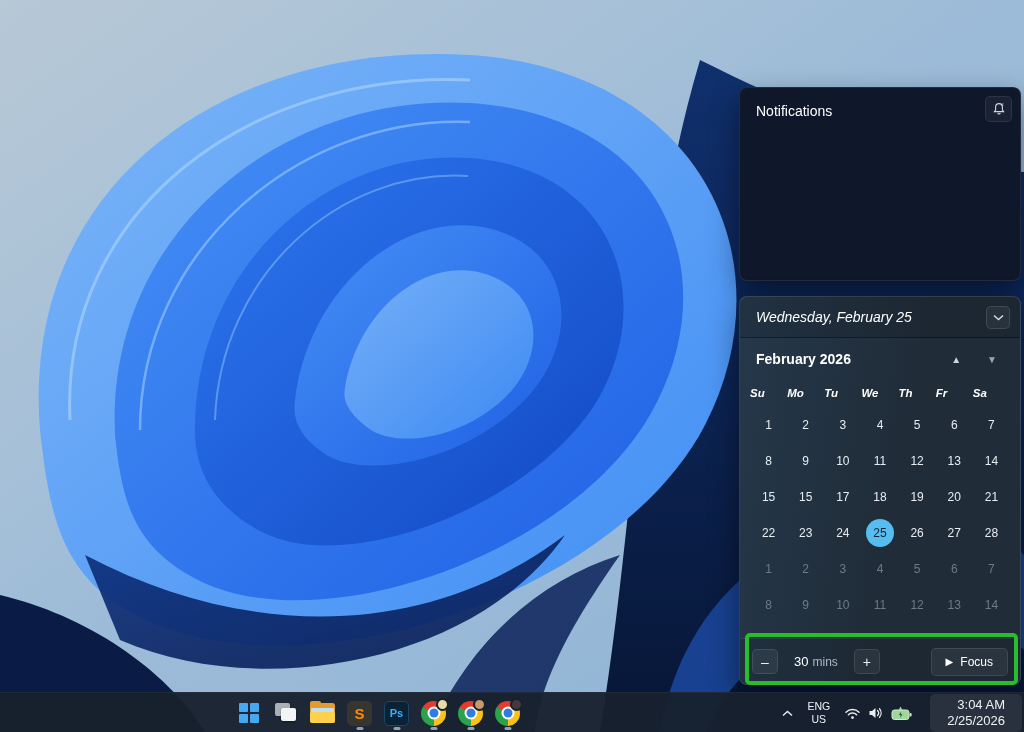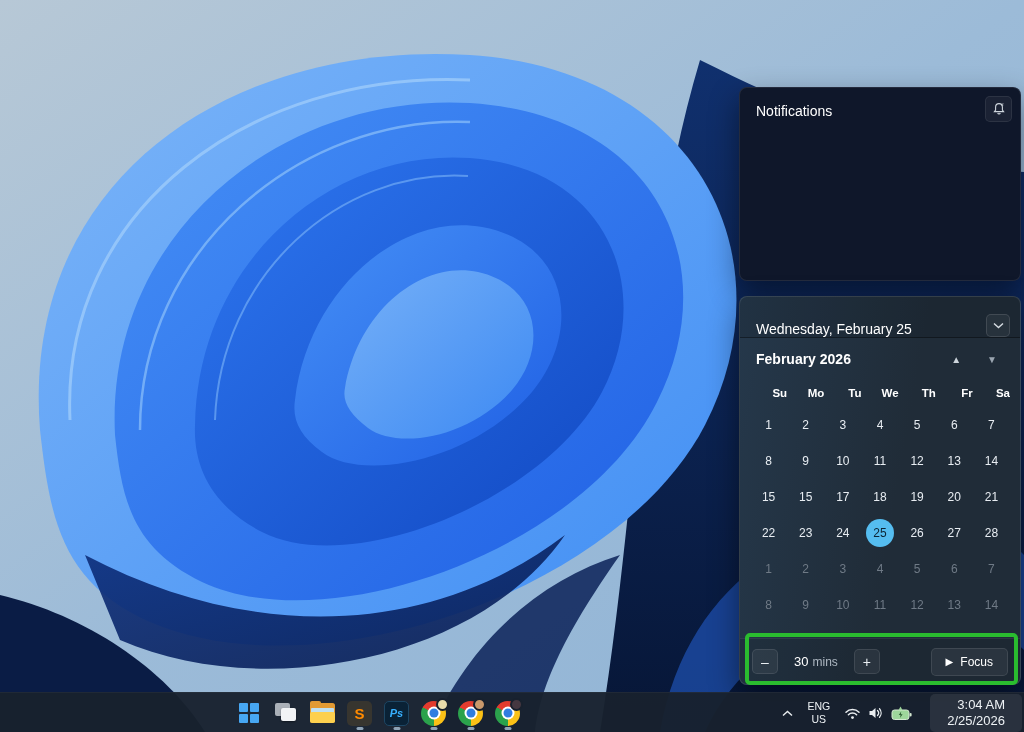--- a/index.html
+++ b/index.html
@@ -31,39 +31,40 @@
     position:absolute; left:0; right:0; top:113px; text-align:center;
     font-size:12.5px; color:#e9eef2;
   }
 
   .cal-panel {
     left:739px; top:296px; width:282px; height:389px;
     background:linear-gradient(100deg,#25384b 0%, #202c38 55%);
     display:flex; flex-direction:column;
   }
   .cal-header {
-    height:41px; flex:0 0 41px; display:flex; align-items:flex-end;
+    height:41px; flex:0 0 41px; display:flex; align-items:center;
     padding:0 10px 0 16px;
     background:rgba(0,0,0,0.10);
     border-bottom:1px solid rgba(0,0,0,0.38);
     border-radius:8px 8px 0 0;
+    font-style:italic;
   }
   .cal-header-label { font-size:14px; color:#fff; flex:1; }
   .sq-btn {
     width:24px; height:23px; border-radius:5px;
     background:rgba(255,255,255,0.05); border:1px solid rgba(255,255,255,0.12);
     display:flex; align-items:center; justify-content:center;
   }
   .month-row { display:flex; align-items:center; padding:13px 18px 4px 16px; }
   .month-label { font-size:14px; font-weight:700; color:#fff; flex:1; }
   .month-arrow { font-size:10px; color:#cdd5dc; padding:2px 5px; }
   .month-arrow.down { color:#9aa5b0; margin-left:16px; }
   .weekday-row, .cal-grid { margin:0 10px; display:grid; grid-template-columns:repeat(7,1fr); }
   .weekday-row { margin-top:10px; }
-  .weekday { text-align:right; font-size:11.5px; font-weight:700; color:#fff; height:24px; line-height:24px; }
+  .weekday { text-align:left; font-size:11.5px; font-weight:700; color:#fff; height:24px; line-height:24px;font-style:italic; }
   .cal-grid { margin-top:2px; }
   .day-cell {
     height:36px; display:flex; align-items:center; justify-content:center;
     font-size:12px; color:#e8edf2;
   }
   .day-cell.dim { color:#6f7a86; }
   .day-cell .day-inner {
     width:28px; height:28px; border-radius:50%;
     display:flex; align-items:center; justify-content:center;
   }
@@ -113,21 +114,21 @@
   .win-logo span { background:#47a7f3; border-radius:1px; }
   .tv-icon { position:relative; width:22px; height:20px; }
   .tv-icon .back { position:absolute; left:0; top:0; width:15px; height:13px; background:#aab0b8; border-radius:2px; }
   .tv-icon .front { position:absolute; left:6px; top:5px; width:15px; height:13px; background:#f2f4f6; border-radius:2px; box-shadow:0 1px 2px rgba(0,0,0,.4); }
   .folder-icon { position:relative; width:25px; height:20px; }
   .folder-icon .back { position:absolute; inset:0; background:#e29a33; border-radius:2.5px; }
   .folder-icon .tab { position:absolute; left:0; top:-2px; width:11px; height:5px; background:#e29a33; border-radius:2px 2px 0 0; }
   .folder-icon .paper { position:absolute; left:1px; top:5px; width:23px; height:6px; background:#bfe0f2; border-radius:1px; }
   .folder-icon .front { position:absolute; left:0; bottom:0; width:25px; height:11px; background:#fdd04e; border-radius:2px 2px 2.5px 2.5px; }
   .sublime-icon { width:25px; height:25px; border-radius:5px; background:#37352f; color:#ff8a00; font-weight:700; font-size:15px; display:flex; align-items:center; justify-content:center; }
-  .ps-icon { width:25px; height:25px; border-radius:5px; background:#0a2236; border:1px solid #1d4663; color:#37b0ff; font-weight:700; font-size:11px; display:flex; align-items:center; justify-content:center;font-style:italic; }
+  .ps-icon { width:25px; height:25px; border-radius:5px; background:#0a2236; border:1px solid #1d4663; color:#37b0ff; font-weight:700; font-size:11px; display:flex; align-items:center; justify-content:center; }
   .chrome-icon { position:relative; width:25px; height:25px; }
   .chrome-ball {
     width:25px; height:25px; border-radius:50%;
     background:conic-gradient(from -60deg, #e33b2e 0 120deg, #fbc116 120deg 240deg, #2ba24c 240deg 360deg);
     position:relative;
   }
   .chrome-ball::before { content:""; position:absolute; left:50%; top:50%; transform:translate(-50%,-50%); width:13px; height:13px; background:#fff; border-radius:50%; }
   .chrome-ball::after { content:""; position:absolute; left:50%; top:50%; transform:translate(-50%,-50%); width:9px; height:9px; background:#2f7de1; border-radius:50%; }
   .chrome-badge {
     position:absolute; right:-3px; top:-3px; width:13px; height:13px; border-radius:50%;

